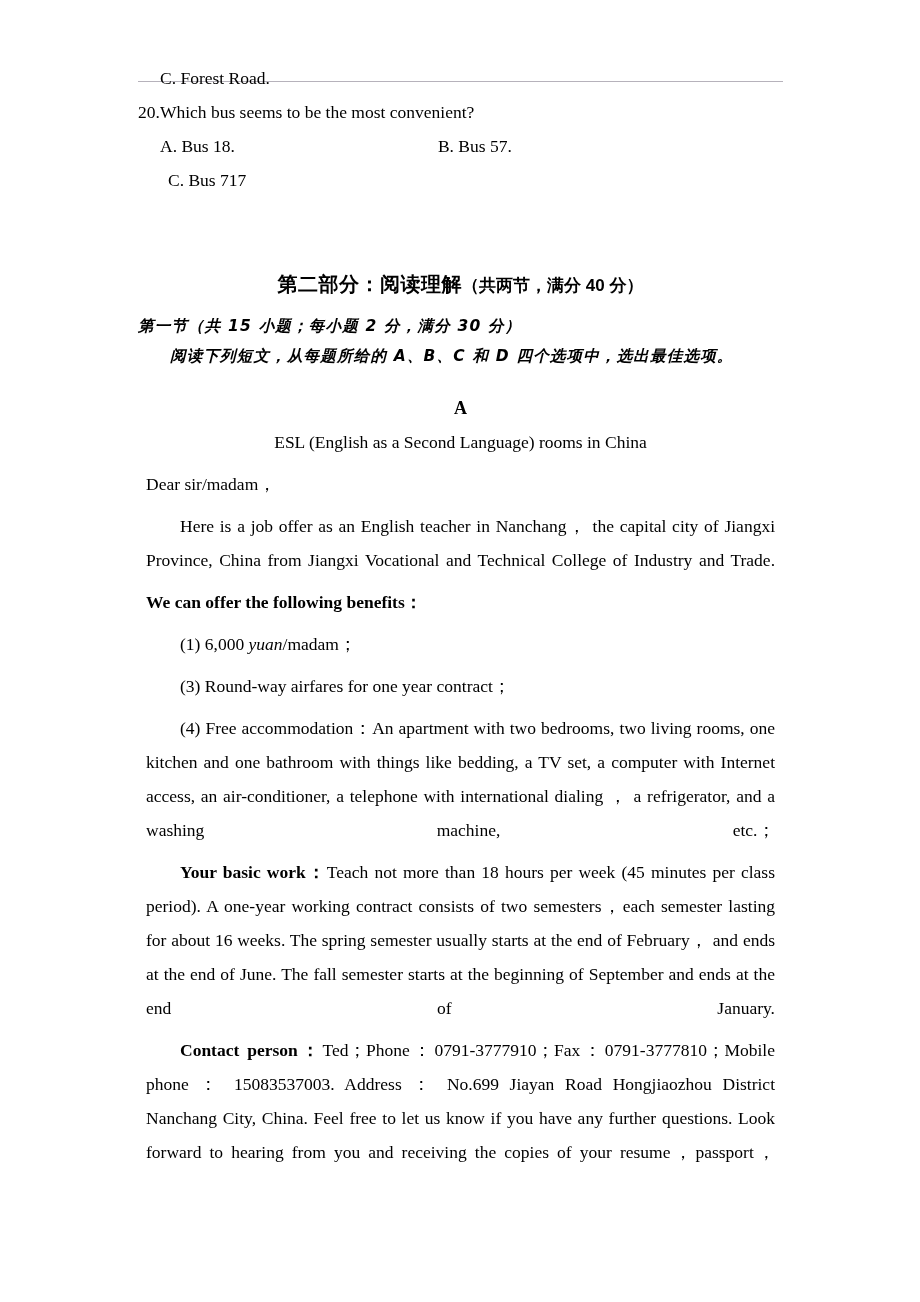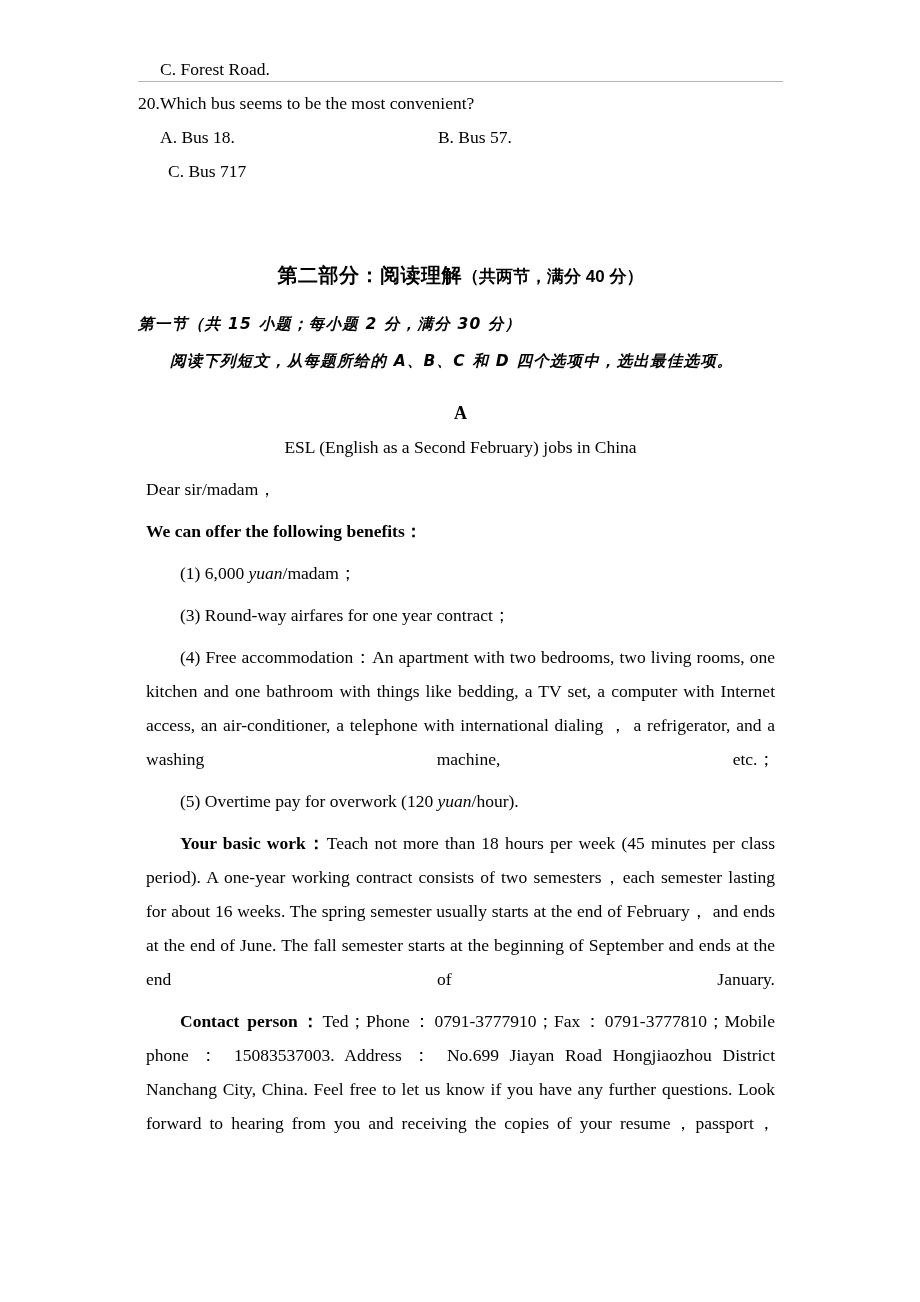--- a/index.html
+++ b/index.html
@@ -12,21 +12,21 @@
     height: 1302px;
     position: relative;
     font-family: "Liberation Serif", "DejaVu Serif", serif;
     color: #000000;
     overflow: hidden;
   }
 
   .page {
     position: absolute;
     left: 138px;
-    top: 0;
+    top: 9px;
     width: 645px;
   }
 
   
   .header-rule {
     position: absolute;
     left: 138px;
     top: 81px;
     width: 645px;
     height: 1px;
@@ -64,21 +64,20 @@
 
   
   .kai {
     font-family: "DejaVu Sans", sans-serif;
     font-size: 15.5px;
     line-height: 30px;
     font-style: italic;
     font-weight: bold;
     letter-spacing: 1.2px;
     white-space: nowrap;
-    margin-top: 7px;
   }
 
   
   .art-letter {
     text-align: center;
     font-weight: bold;
     font-size: 18px;
     line-height: 34px;
   }
   .art-title {
@@ -127,33 +126,33 @@
   <div class="spacer-sm"></div>
 
   <div class="kai">第一节（共 15 小题；每小题 2 分，满分 30 分）</div>
 
   <div class="kai" style="padding-left:32px;">阅读下列短文，从每题所给的 A、B、C 和 D 四个选项中，选出最佳选项。</div>
 
   <div class="spacer-md"></div>
 
   <div class="art-letter">A</div>
 
-  <div class="art-title">ESL (English as a Second February) jobs in China</div>
+  <div class="art-title">ESL (English as a Second Language) rooms in China</div>
 
   <div class="para">Dear sir/madam，</div>
 
+  <p class="para ind jfull">Here is a job offer as an English teacher in Nanchang， the capital city of Jiangxi Province, China from Jiangxi Vocational and Technical College of Industry and Trade.</p>
 
   <p class="para"><b>We can offer the following benefits：</b></p>
 
   <p class="para ind"><span>(1) </span><span>6,000 </span><i>yuan</i><span>/madam；</span></p>
 
 
   <p class="para ind"><span>(3) </span><span>Round-way airfares for one year contract；</span></p>
 
   <p class="para ind jfull">(4) Free accommodation：An apartment with two bedrooms, two living rooms, one kitchen and one bathroom with things like bedding, a TV set, a computer with Internet access, an air-conditioner, a telephone with international dialing ， a refrigerator, and a washing machine, etc.；</p>
 
-  <p class="para ind"><span>(5) Overtime pay for overwork (120 </span><i>yuan</i><span>/hour).</span></p>
 
   <p class="para ind jfull"><b>Your basic work：</b><span>Teach not more than 18 hours per week (45 minutes per class period). A one-year working contract consists of two semesters，each semester lasting for about 16 weeks. The spring semester usually starts at the end of February， and ends at the end of June. The fall semester starts at the beginning of September and ends at the end of January.</span></p>
 
   <p class="para ind jfull"><b>Contact person：</b><span>Ted；Phone：0791-3777910；Fax：0791-3777810；Mobile phone ： 15083537003. Address ： No.699 Jiayan Road Hongjiaozhou District Nanchang City, China. Feel free to let us know if you have any further questions. Look forward to hearing from you and receiving the copies of your resume，passport，</span></p>
 
 </div>
 
 </body></html>

